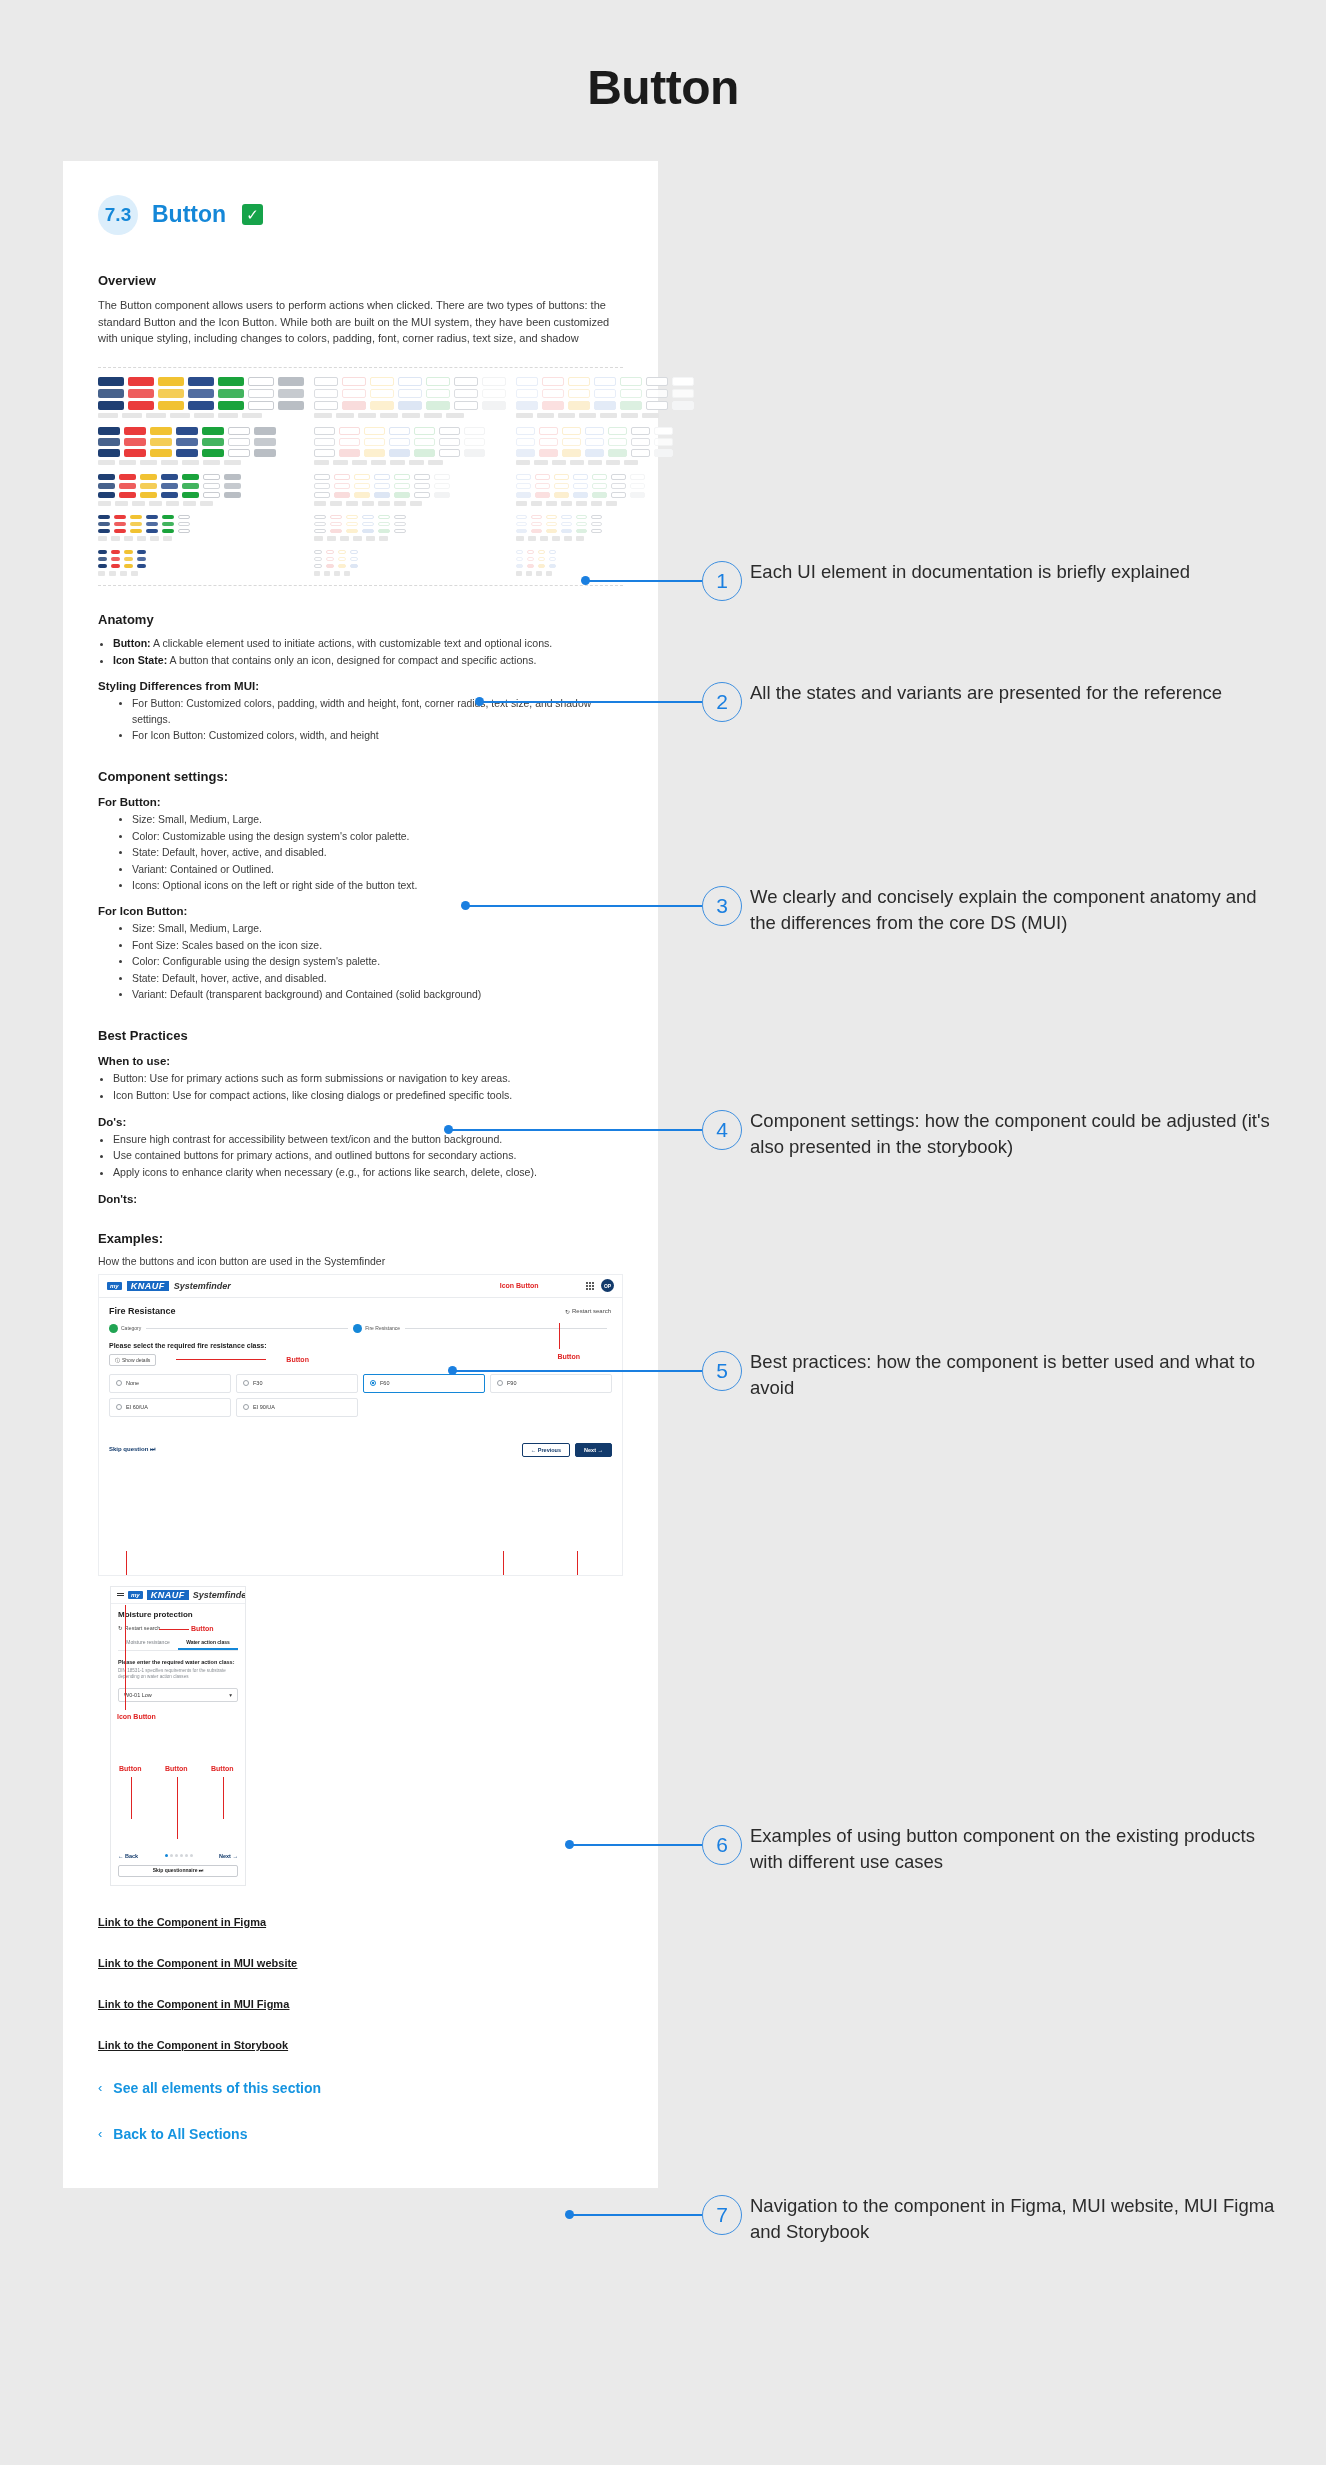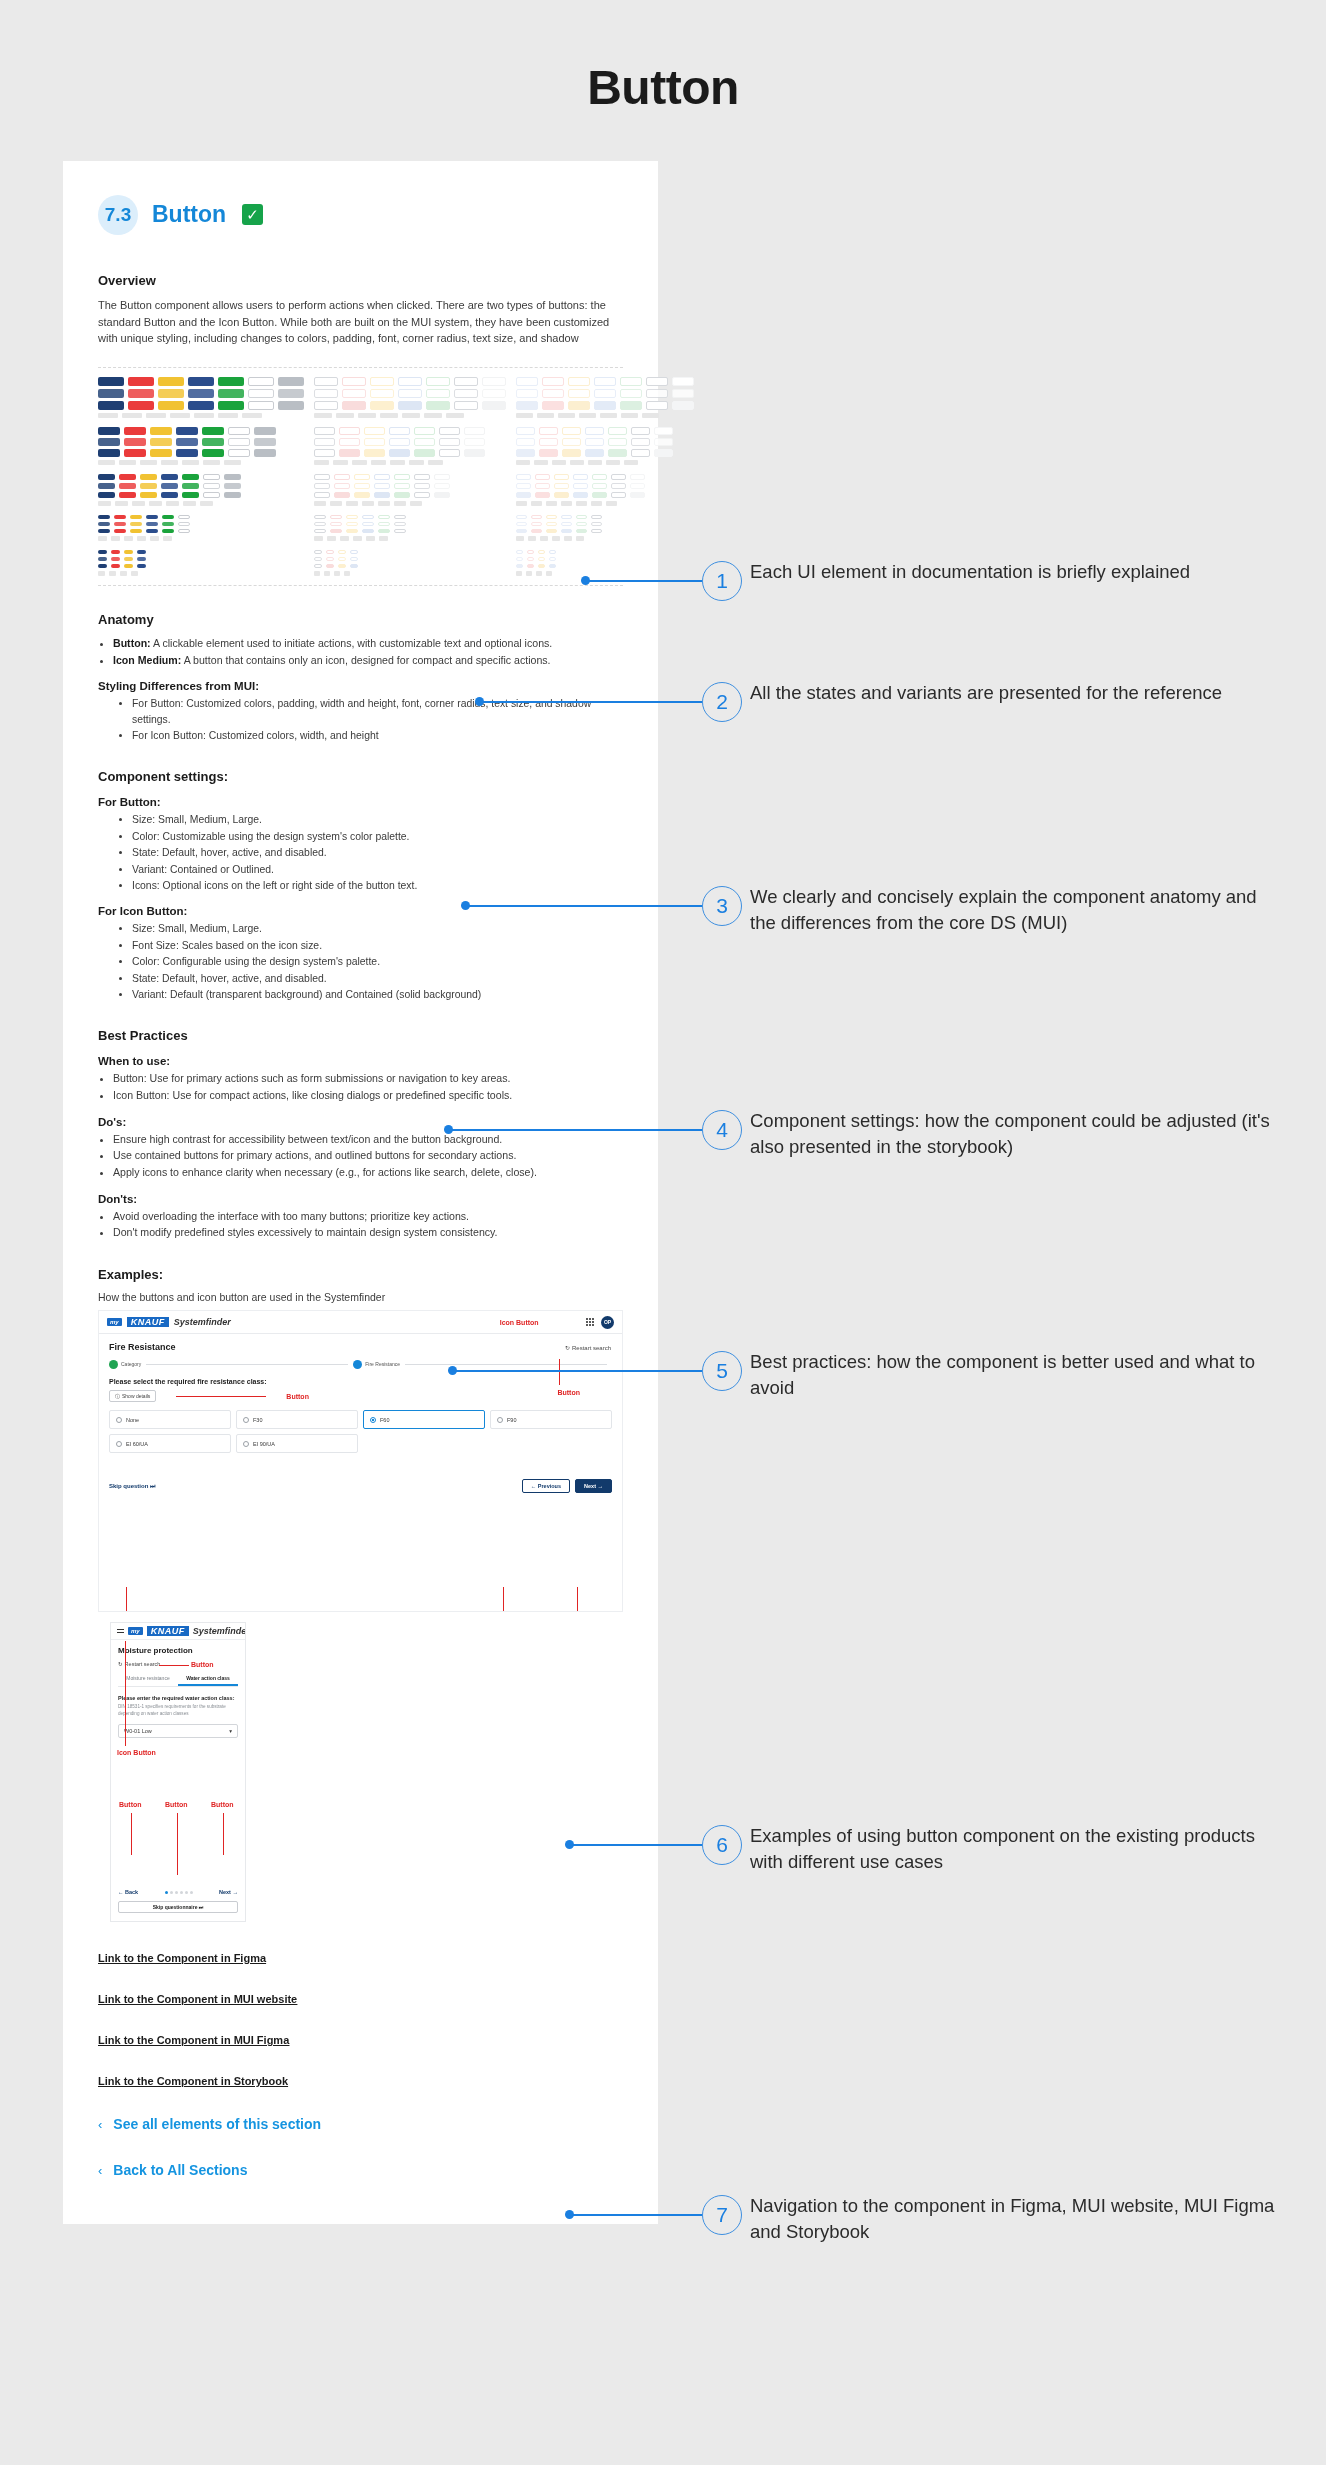--- a/index.html
+++ b/index.html
@@ -788,21 +788,21 @@
           </div>
       </div>
 
       <div class="sec-block">
         <h2 class="sec">Anatomy</h2>
         <ul class="lvl1">
           <li>
             <b>Button:</b><span> A clickable element used to initiate actions, with customizable text and optional icons.</span>
           </li>
           <li>
-            <b>Icon Medium:</b><span> A button that contains only an icon, designed for compact and specific actions.</span>
+            <b>Icon State:</b><span> A button that contains only an icon, designed for compact and specific actions.</span>
           </li>
         </ul>
         <h3 class="sub">Styling Differences from MUI:</h3>
         <ul class="lvl2">
           <li>For Button: Customized colors, padding, width and height, font, corner radius, text size, and shadow settings.</li>
           <li>For Icon Button: Customized colors, width, and height</li>
         </ul>
       </div>
 
       <div class="sec-block gap-lg">
@@ -832,24 +832,20 @@
           <li>Button: Use for primary actions such as form submissions or navigation to key areas.</li>
           <li>Icon Button: Use for compact actions, like closing dialogs or predefined specific tools.</li>
         </ul>
         <h3 class="sub">Do's:</h3>
         <ul class="lvl1">
           <li>Ensure high contrast for accessibility between text/icon and the button background.</li>
           <li>Use contained buttons for primary actions, and outlined buttons for secondary actions.</li>
           <li>Apply icons to enhance clarity when necessary (e.g., for actions like search, delete, close).</li>
         </ul>
         <h3 class="sub">Don'ts:</h3>
-        <ul class="lvl1">
-          <li>Avoid overloading the interface with too many buttons; prioritize key actions.</li>
-          <li>Don't modify predefined styles excessively to maintain design system consistency.</li>
-        </ul>
       </div>
 
       <div class="sec-block gap-lg">
         <h2 class="sec">Examples:</h2>
         <div class="ex-caption">How the buttons and icon button are used in the Systemfinder</div>
 
         <div class="ex-desktop">
           <div class="ex-topbar">
             <span class="knauf-my">my</span>
             <span class="knauf-logo">KNAUF</span>

